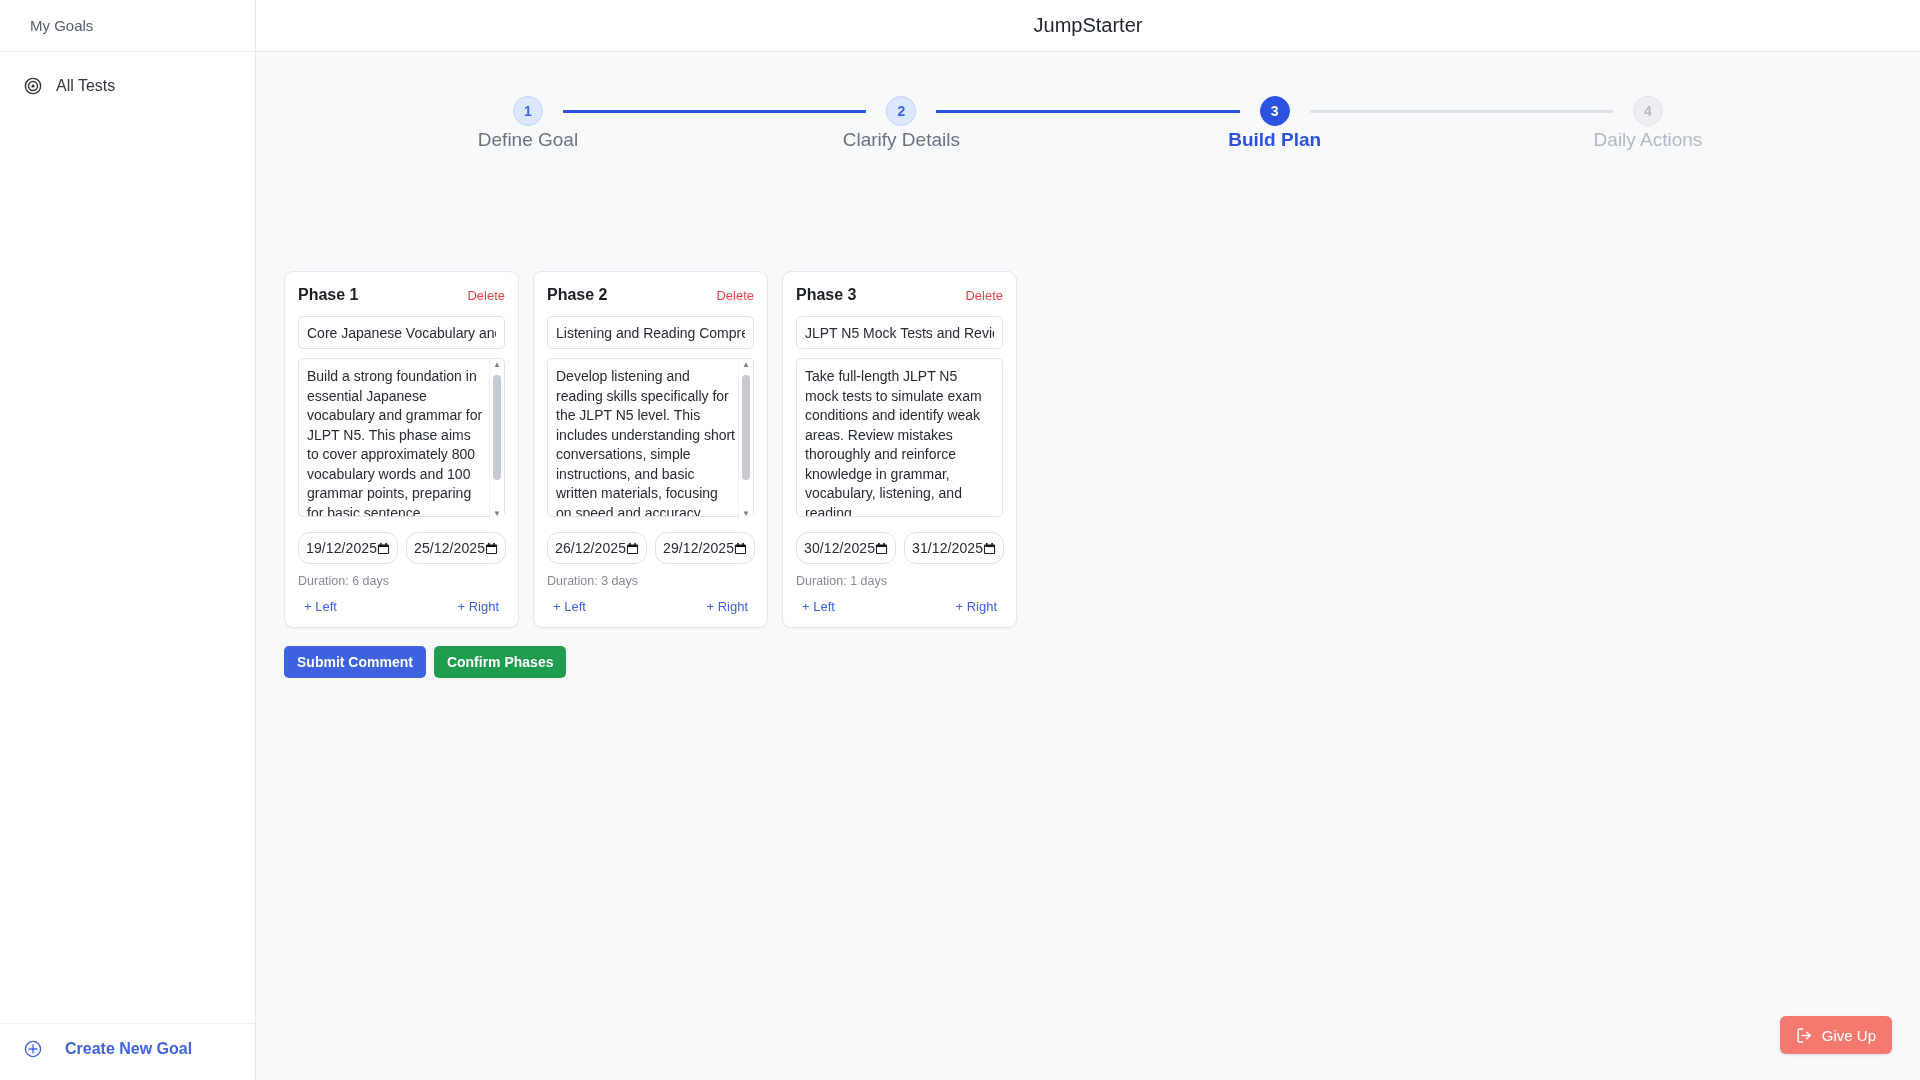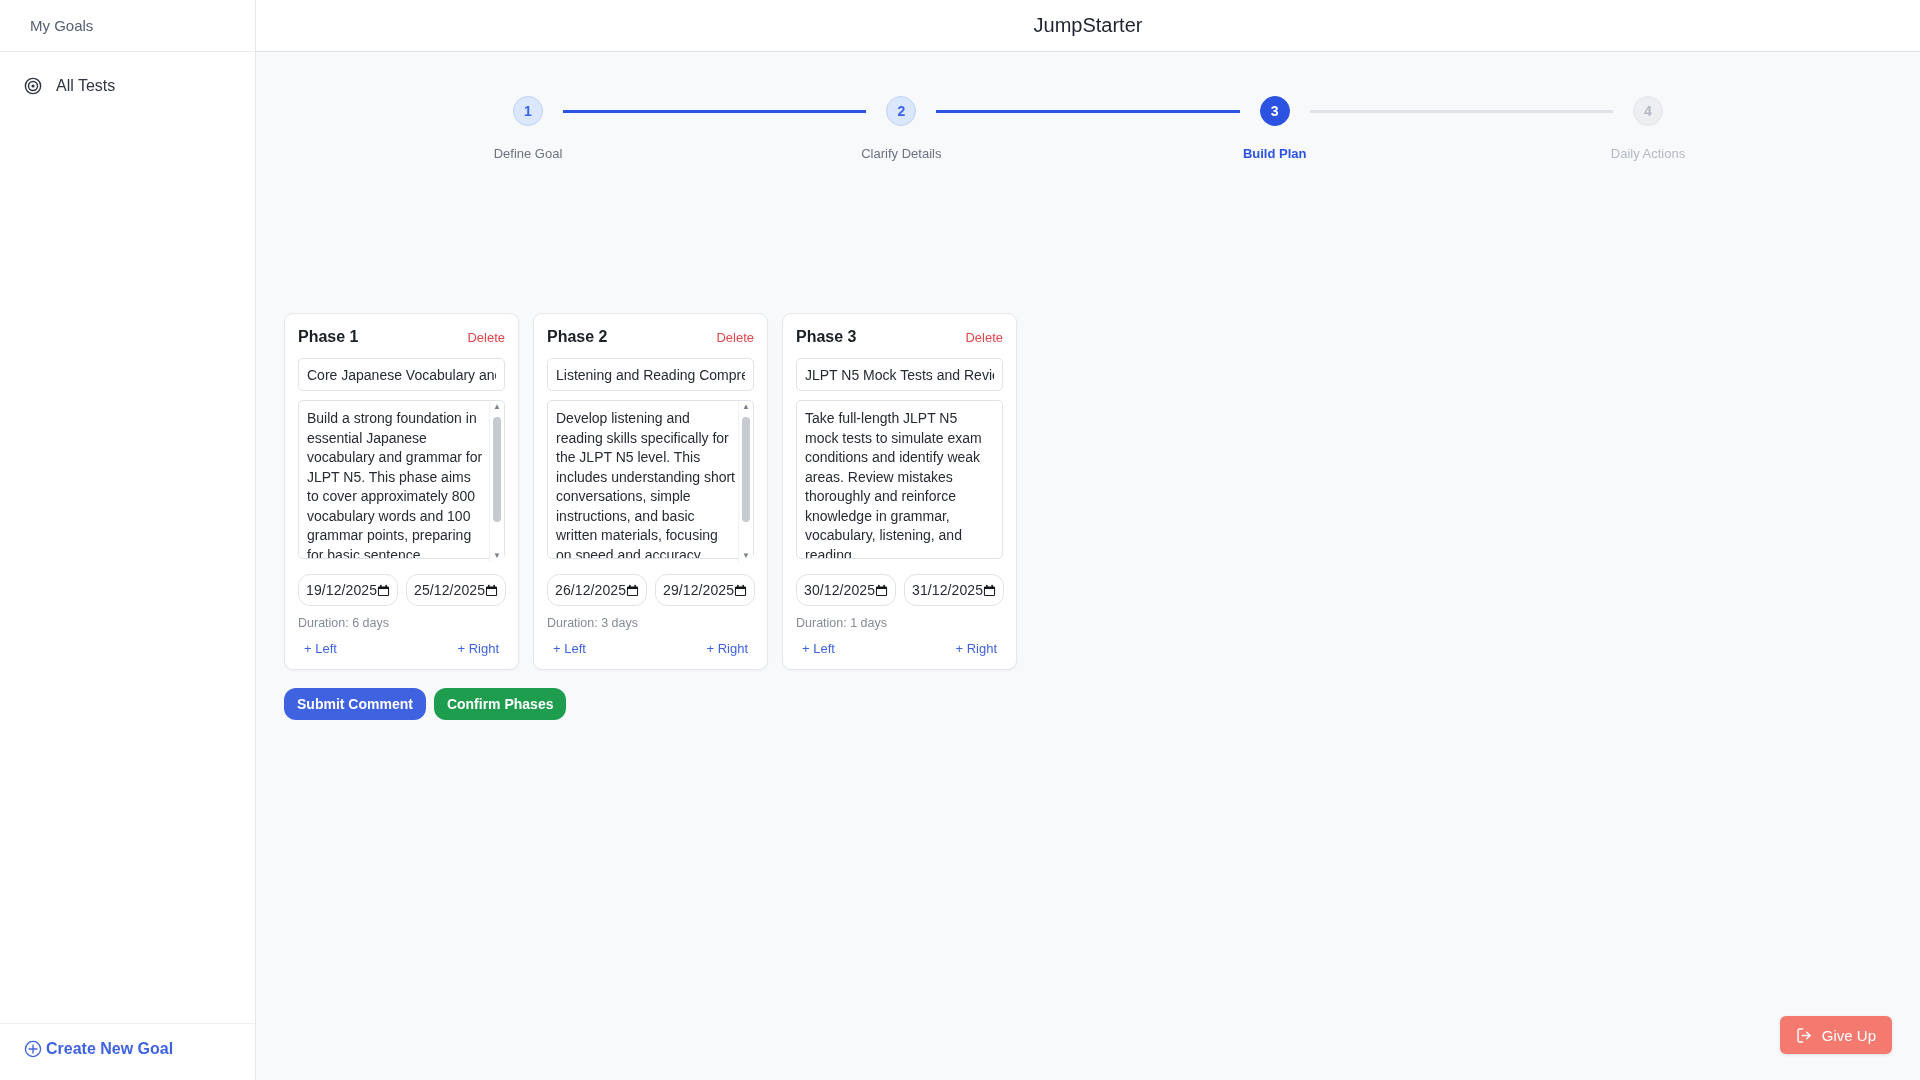--- a/index.html
+++ b/index.html
@@ -32,21 +32,21 @@
     font-size: 16px; color: #2f3542;
     cursor: pointer;
   }
   .target-icon { width: 18px; height: 18px; display: block; }
   .sidebar-footer {
     position: absolute; bottom: 0; left: 0; right: 0;
     border-top: 1px solid #eceef0;
     padding: 16px 24px 22px 24px;
   }
   .create-goal {
-    display: flex; align-items: center; gap: 4px;
+    display: flex; align-items: center; gap: 23px;
     color: #3f63e0; font-size: 16px; font-weight: 600;
     cursor: pointer;
   }
   .plus-circle { width: 18px; height: 18px; display: block; }
 
   
   .main {
     flex: 1; height: 1080px;
     display: flex; flex-direction: column;
     background: #f8f9fb;
@@ -70,39 +70,38 @@
   .step-circle {
     width: 30px; height: 30px; border-radius: 50%;
     display: flex; align-items: center; justify-content: center;
     font-size: 14px; font-weight: 600;
     border: 1px solid #bcd2f7;
     background: #dbe7fc; color: #3b63e8;
   }
   .step.active .step-circle { background: #2b52e0; border-color: #2b52e0; color: #ffffff; }
   .step.pending .step-circle { background: #eceef1; border-color: #e2e5e9; color: #b3b9c4; }
   .step-label {
-    margin-top: 20px; font-size: 13px; color: #6b7280;
+    margin-top: 3px; font-size: 19px; color: #6b7280;
     white-space: nowrap;
   }
   .step.active .step-label { color: #2b52e0; font-weight: 700; }
   .step.pending .step-label { color: #b3b9c4; }
   .connector { flex: 1; height: 3px; background: #2b52e0; margin-top: 14px; }
   .connector.dim { background: #dfe2e7; }
 
   
   .phases-area { padding: 120px 0 0 28px; }
   .phases-row { display: flex; gap: 14px; }
   .phase-card {
     width: 235px;
     background: #ffffff;
     border: 1px solid #e4e7eb;
     border-radius: 9px;
     padding: 14px 13px 13px 13px;
     box-shadow: 0 1px 2px rgba(16,24,40,.04);
-    margin-top: 32px;
   }
   .phase-head {
     display: flex; align-items: center; justify-content: space-between;
     margin-bottom: 12px;
   }
   .phase-title { font-size: 16px; font-weight: 700; color: #1b2027; }
   .delete-link { font-size: 13px; color: #e0464b; cursor: pointer; }
   .phase-input {
     width: 100%; height: 33px;
     border: 1px solid #dfe3e8; border-radius: 5px;
@@ -159,21 +158,21 @@
     outline: 2px solid #a9c3f0; outline-offset: 0px;
     background: #ffffff;
     padding: 8px 10px;
     font-size: 14.5px; color: #262b33;
     font-family: "Liberation Sans", sans-serif;
     resize: none;
   }
   .comment-box::placeholder { color: #9aa0aa; }
   .btn-row { display: flex; gap: 8px; margin-top: 16px; }
   .btn {
-    border: none; border-radius: 12px;
+    border: none; border-radius: 5px;
     font-size: 14px; font-weight: 700; color: #fff;
     font-family: "Liberation Sans", sans-serif;
     padding: 0 13px; height: 32px; cursor: pointer;
   }
   .btn-primary { background: #3f63e0; }
   .btn-success { background: #1f9d4f; }
 
   
   .giveup {
     position: absolute; right: 28px; bottom: 26px;

